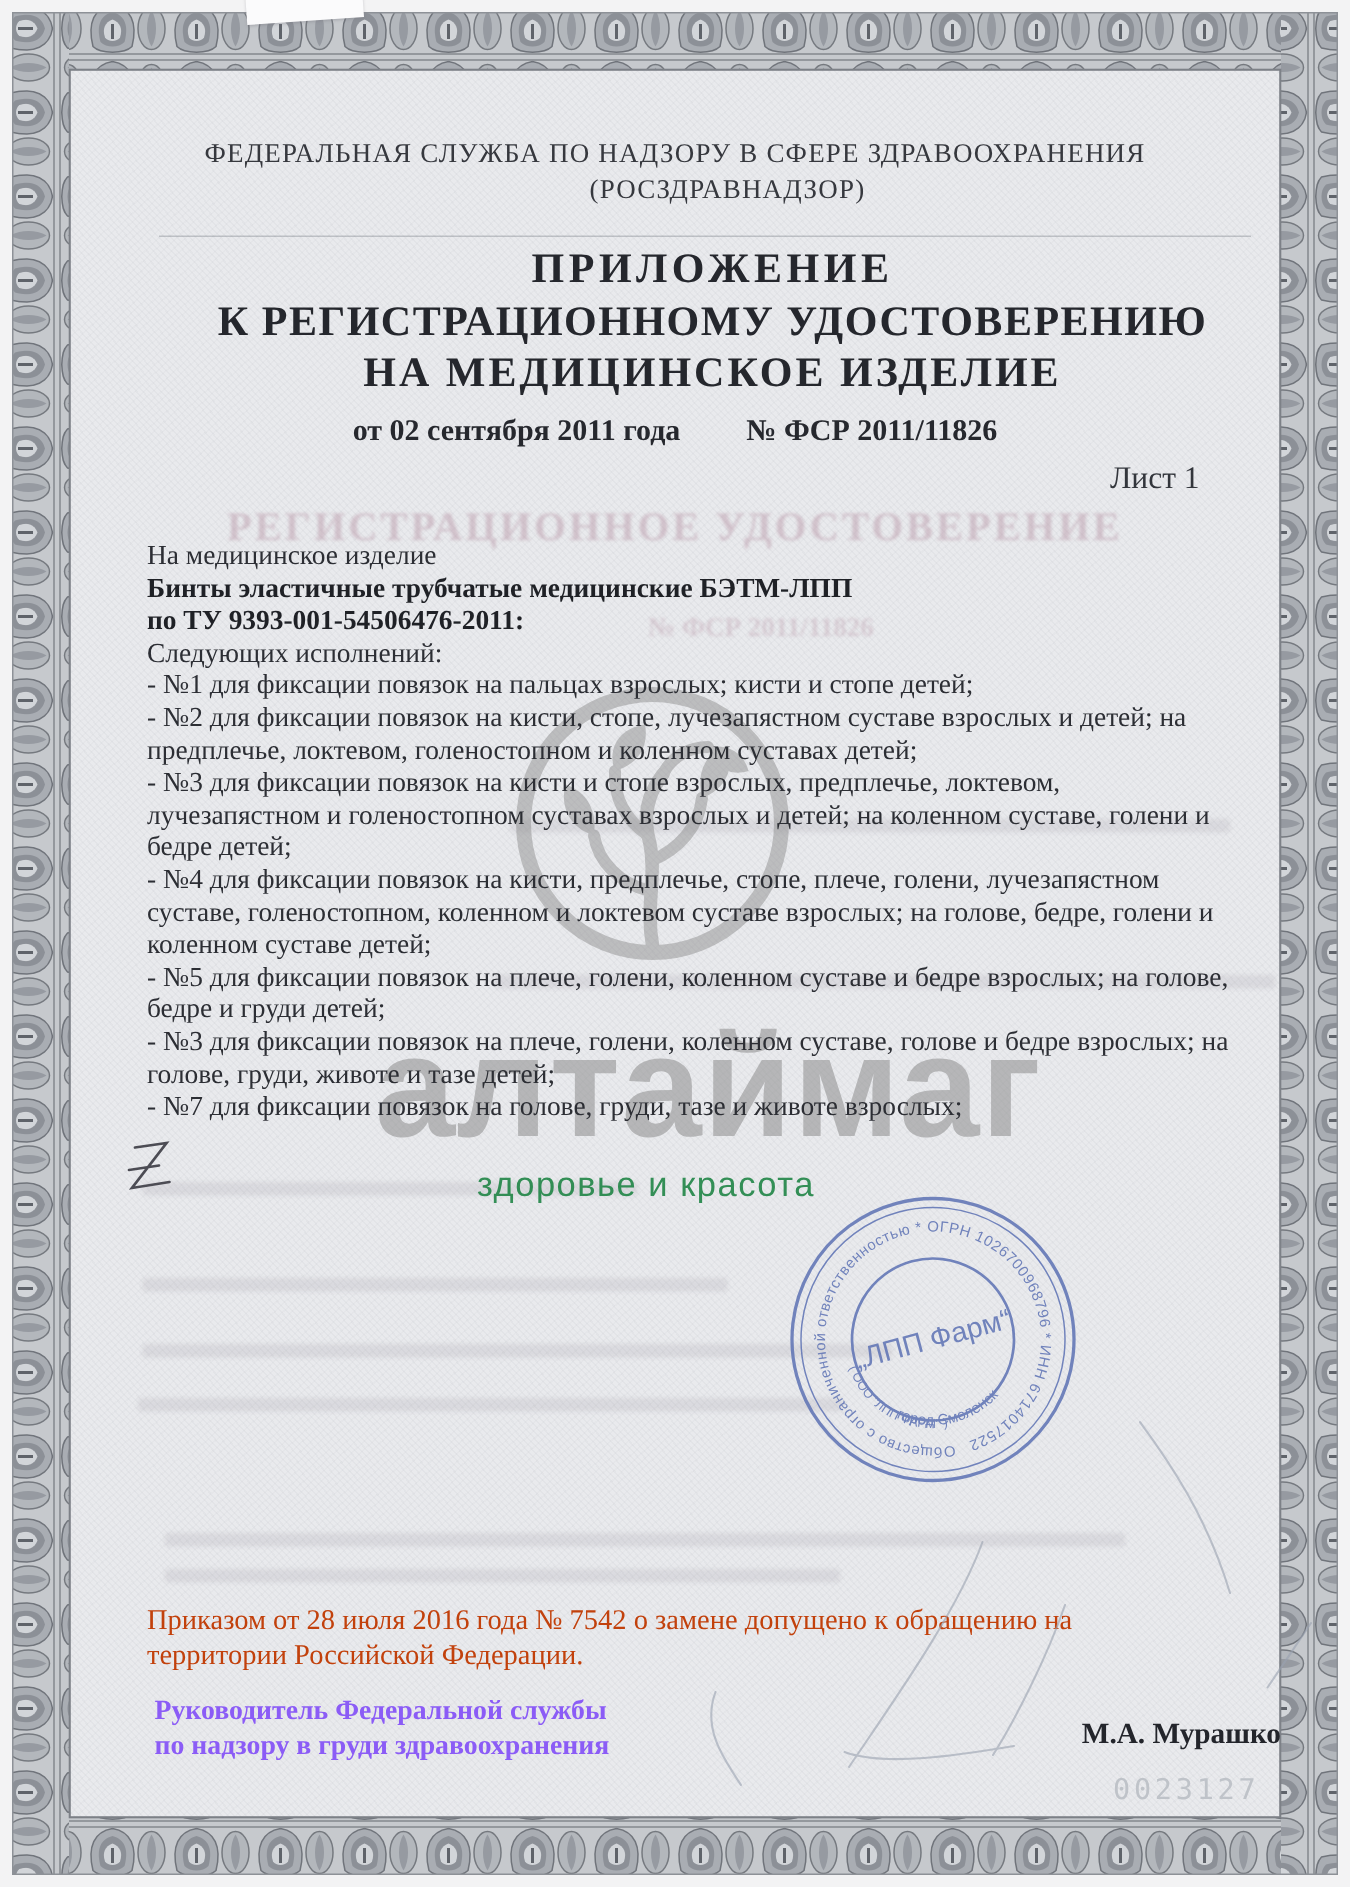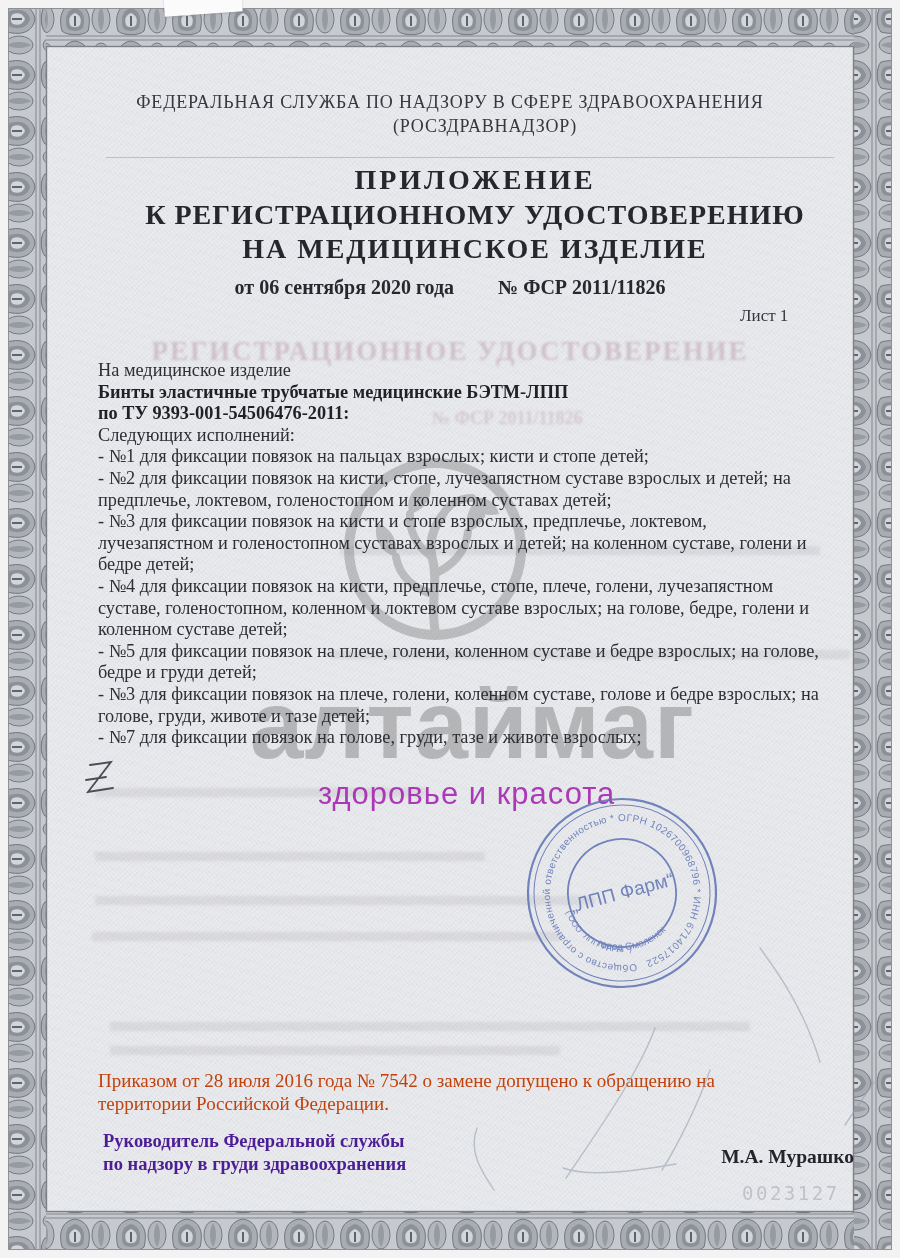--- a/index.html
+++ b/index.html
@@ -17,42 +17,42 @@
     position:absolute;left:46px;top:46px;width:808px;height:1166px;z-index:1;
     background:
       repeating-linear-gradient(47deg, rgba(110,116,128,.05) 0 1px, transparent 1px 3px),
       repeating-linear-gradient(-43deg, rgba(130,134,144,.04) 0 1px, transparent 1px 4px);
   }
   
   .agency{left:46px;width:808px;text-align:center;font-size:18px;letter-spacing:.8px;color:#36383e;z-index:4;}
   .divider{left:106px;top:157px;width:728px;height:0;border-top:1px solid rgba(110,114,122,.35);z-index:2;}
   .title{left:46px;width:808px;text-align:center;font-weight:bold;color:#25272d;font-size:28px;z-index:4;margin-left:25px;}
   .dateline{left:46px;width:808px;display:flex;justify-content:center;gap:44px;font-weight:bold;font-size:20px;color:#26282e;z-index:4;}
-  .sheet{left:740px;top:306px;width:80px;font-size:17px;color:#33363c;z-index:4;}
+  .sheet{left:740px;top:306px;width:80px;font-size:21px;color:#33363c;z-index:4;}
   
   .ghost1{left:46px;top:336px;width:808px;text-align:center;font-size:27px;font-weight:bold;letter-spacing:2px;
     color:rgba(187,158,172,.52);filter:blur(1.1px);z-index:2;}
   .ghost2{left:432px;top:408px;font-size:18px;font-weight:bold;color:rgba(187,158,172,.40);filter:blur(1px);z-index:2;}
   .bleed{position:absolute;height:9px;background:rgba(150,140,152,.17);filter:blur(1.4px);z-index:2;border-radius:2px;}
   
   .bodytext{left:98px;top:360px;width:724px;font-size:18.3px;line-height:21.6px;color:#2c2e34;z-index:4;}
   .bodytext .b{font-weight:bold;color:#1f2126;}
   
   #wm-logo{left:338px;top:452px;z-index:2;opacity:.45;}
   .wm-brand{left:250px;top:680px;width:480px;font-family:"Liberation Sans","DejaVu Sans",sans-serif;
     font-weight:bold;font-size:96px;letter-spacing:1px;color:#8d8d8d;opacity:.55;z-index:3;line-height:90px;}
   .wm-tagline{left:318px;top:776px;font-family:"Liberation Sans","DejaVu Sans",sans-serif;
-    font-size:31px;letter-spacing:1px;color:#a21caf;opacity:.85;z-index:3;}
+    font-size:23px;letter-spacing:1px;color:#15803d;opacity:.85;z-index:3;}
   
   #stamp{left:497px;top:768px;z-index:5;transform:rotate(-15deg);opacity:.85;}
   #zmark{left:80px;top:756px;z-index:5;}
   #signature{left:0;top:0;z-index:5;pointer-events:none;}
   
   .order-par{left:98px;top:1070px;width:698px;font-size:19px;line-height:22.5px;color:#c2410c;z-index:4;}
-  .signer{left:103px;top:1130px;font-weight:bold;font-size:18.5px;line-height:23px;color:#4c1d95;z-index:4;}
+  .signer{left:103px;top:1130px;font-weight:bold;font-size:18.5px;line-height:23px;color:#8b5cf6;z-index:4;}
   .signer-name{right:46px;top:1146px;font-weight:bold;font-size:19.5px;color:#23252b;z-index:4;}
   .serial{left:742px;top:1182px;font-family:"DejaVu Sans Mono","Liberation Mono",monospace;
     font-size:19px;letter-spacing:2.5px;color:#bfc3c9;z-index:4;}
   .fold{left:164px;top:-8px;width:78px;height:22px;background:#fbfbfc;transform:rotate(-4deg);
     box-shadow:0 1px 2px rgba(120,120,130,.35);z-index:6;}
 </style>
 </head>
 <body>
 
 <svg id="frame" width="900" height="1258">
@@ -99,21 +99,21 @@
 <i class="bleed" style="left:110px;top:1022px;width:640px;"></i>
 <i class="bleed" style="left:110px;top:1046px;width:450px;"></i>
 
 <div class="agency abs" style="top:92px;">ФЕДЕРАЛЬНАЯ СЛУЖБА ПО НАДЗОРУ В СФЕРЕ ЗДРАВООХРАНЕНИЯ</div>
 <div class="agency abs" style="top:116px;padding-left:35px;">(РОСЗДРАВНАДЗОР)</div>
 <div class="divider abs"></div>
 <div class="title abs" style="top:164px;letter-spacing:3px;">ПРИЛОЖЕНИЕ</div>
 <div class="title abs" style="top:199px;letter-spacing:1px;">К РЕГИСТРАЦИОННОМУ УДОСТОВЕРЕНИЮ</div>
 <div class="title abs" style="top:233px;letter-spacing:2px;">НА МЕДИЦИНСКОЕ ИЗДЕЛИЕ</div>
 <div class="dateline abs" style="top:276px;">
-  <span>от  06 сентября 2020 года</span>
+  <span>от  02 сентября 2011 года</span>
   <span>№   ФСР 2011/11826</span>
 </div>
 <div class="sheet abs">Лист 1</div>
 
 <div class="ghost1 abs">РЕГИСТРАЦИОННОЕ УДОСТОВЕРЕНИЕ</div>
 <div class="ghost2 abs">№ ФСР 2011/11826</div>
 
 <svg id="wm-logo" class="abs" width="195" height="195" viewBox="0 0 195 195">
   <g stroke="#878787" fill="none" stroke-linecap="round">
     <circle cx="97" cy="97" r="86" stroke-width="10"></circle>

